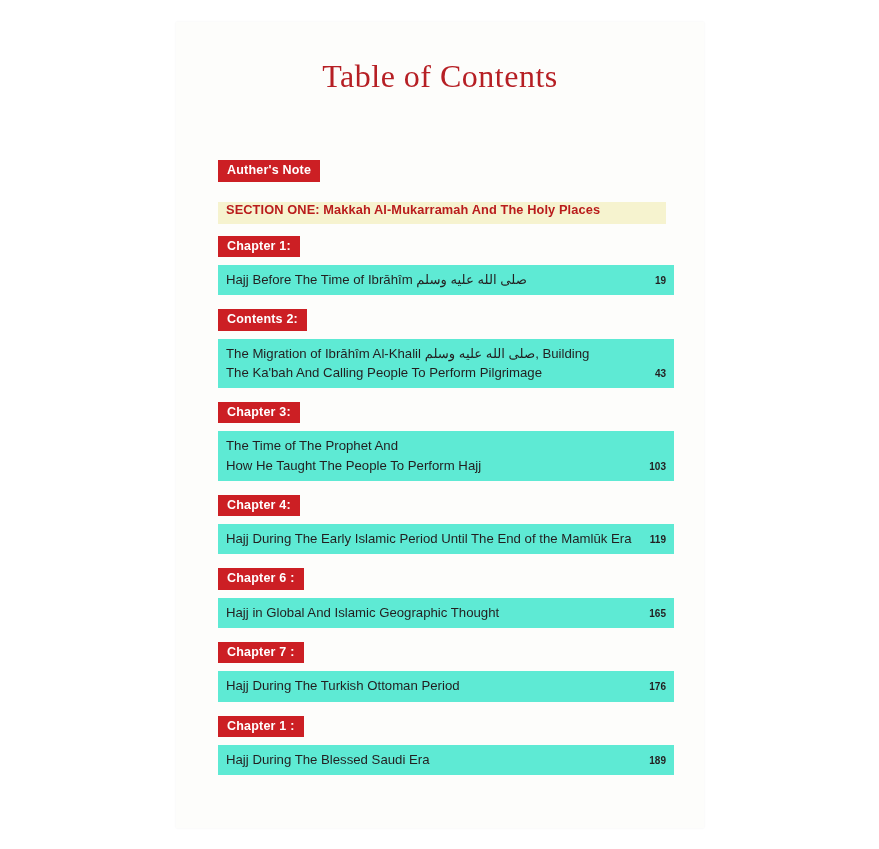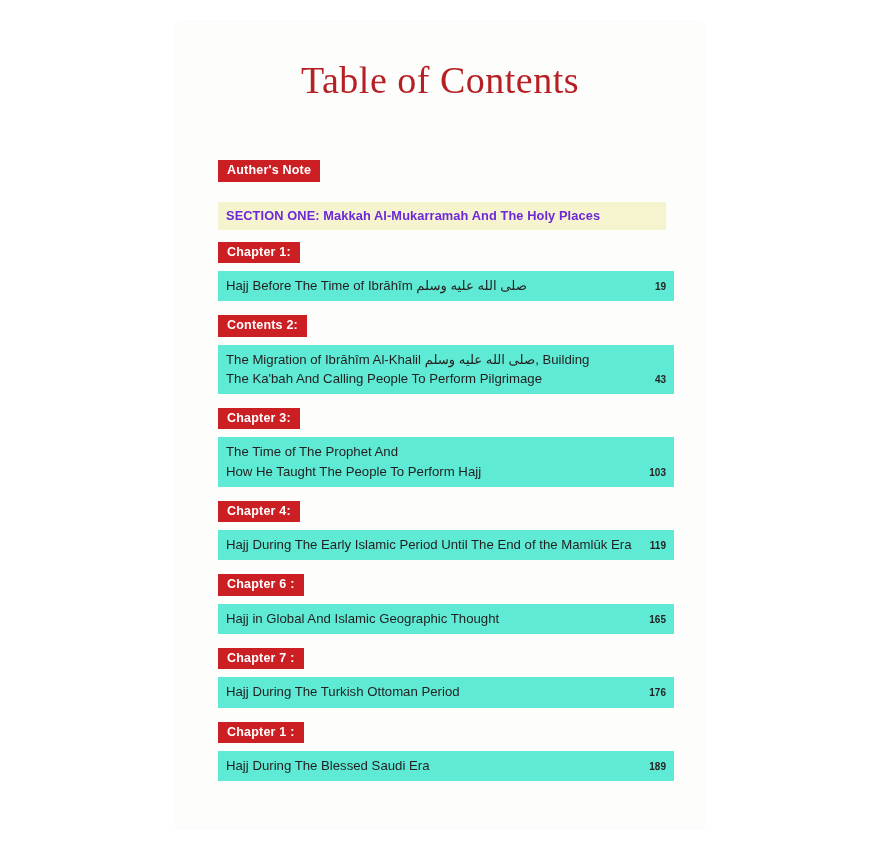--- a/index.html
+++ b/index.html
@@ -28,21 +28,21 @@
     background: #fdfdfb;
     box-shadow: 0 0 2px rgba(0,0,0,0.06);
   }
   .toc-title {
     position: absolute;
     left: 176px;
     top: 58px;
     width: 528px;
     text-align: center;
     font-family: "Liberation Serif", serif;
-    font-size: 38px;
+    font-size: 32px;
     color: #b61f24;
     letter-spacing: 0.5px;
     white-space: nowrap;
   }
   .toc-body {
     position: absolute;
     left: 218px;
     top: 160px;
     width: 465px;
   }
@@ -60,24 +60,24 @@
     margin: 0;
   }
   .chip-row {
     margin-bottom: 8px;
   }
   .chip-row.first { margin-bottom: 20px; }
 
   
   .section-banner {
     background: #f6f3cf;
-    color: #6d28d9;
+    color: #b91c1c;
     font-size: 12.8px;
     font-weight: bold;
-    padding: 6px 8px 7px 8px;
+    padding: 0 8px 7px 8px;
     width: 448px;
     box-sizing: border-box;
     margin-bottom: 12px;
     letter-spacing: 0.1px;
     margin-top: 7px;
   }
 
   
   .entry {
     background: #5eead4;

